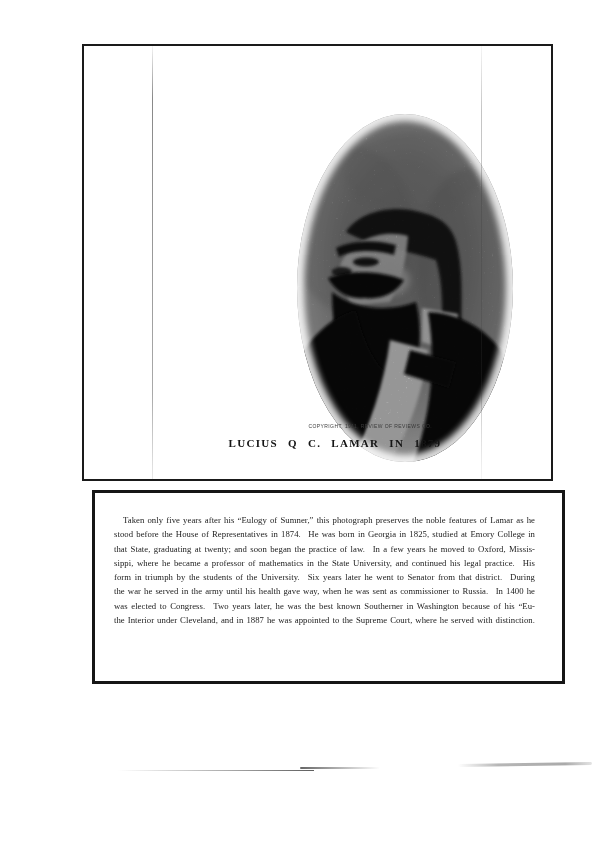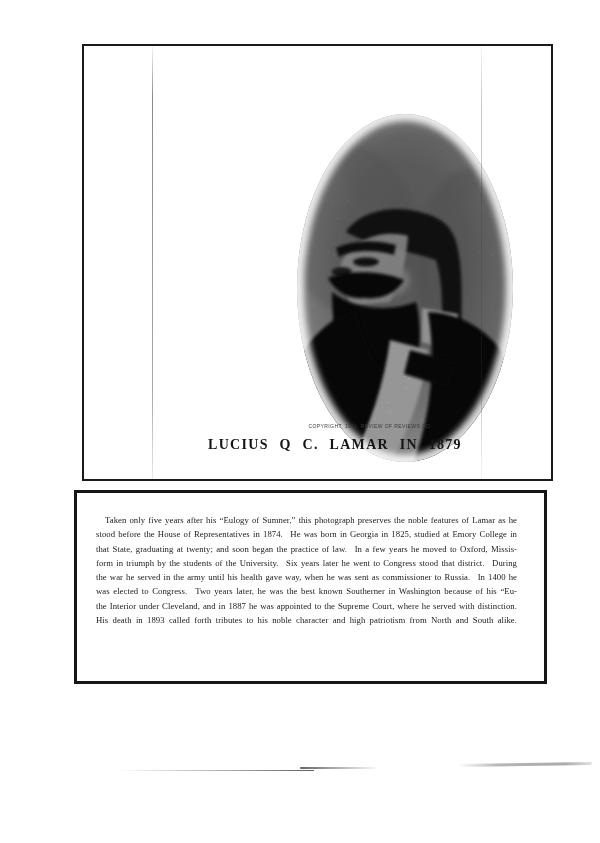--- a/index.html
+++ b/index.html
@@ -55,32 +55,32 @@
     color: #3a3a3a;
     white-space: nowrap;
   }
 
   .portrait-caption {
     position: absolute;
     left: 160px; top: 437px;
     width: 350px;
     text-align: center;
     font-family: "Liberation Serif", serif;
-    font-size: 14px;
+    font-size: 11px;
     font-weight: 700;
     letter-spacing: 1.3px;
     word-spacing: 6px;
     color: #151515;
     white-space: nowrap;
   }
 
   
   .description-box {
     position: absolute;
-    left: 74px; top: 490px;
+    left: 92px; top: 490px;
     width: 473px; height: 194px;
     border: 3px solid #161616;
     padding: 20px 27px 0 19px;
   }
   .tline {
     font-family: "Liberation Serif", serif;
     font-size: 8.7px;
     line-height: 14.3px;
     color: #1b1b1b;
     text-align: justify;
@@ -185,24 +185,24 @@
   <div class="fold-line right"></div>
 
   <div class="copyright-line">COPYRIGHT, 1911, REVIEW OF REVIEWS CO.</div>
 
   <div class="portrait-caption">LUCIUS Q  C. LAMAR IN 1879</div>
 
   <div class="description-box">
     <div class="tline indent">Taken only five years after his “Eulogy of Sumner,” this photograph preserves the noble features of Lamar as he</div>
     <div class="tline">stood before the House of Representatives in 1874.  He was born in Georgia in 1825, studied at Emory College in</div>
     <div class="tline">that State, graduating at twenty; and soon began the practice of law.  In a few years he moved to Oxford, Missis-</div>
-    <div class="tline">form in triumph by the students of the University.  Six years later he went to Congress stood that district.  During</div>
+    <div class="tline">sippi, where he became a professor of mathematics in the State University, and continued his legal practice.  His</div>
+    <div class="tline">form in triumph by the students of the University.  Six years later he went to Senator from that district.  During</div>
     <div class="tline">the war he served in the army until his health gave way, when he was sent as commissioner to Russia.  In 1400 he</div>
     <div class="tline">was elected to Congress.  Two years later, he was the best known Southerner in Washington because of his “Eu-</div>
     <div class="tline">the Interior under Cleveland, and in 1887 he was appointed to the Supreme Court, where he served with distinction.</div>
-    <div class="tline">His death in 1893 called forth tributes to his noble character and high patriotism from North and South alike.</div>
   </div>
 
   <div class="artifact a1"></div>
   <div class="artifact a2"></div>
   <div class="artifact a3"></div>
 
 </div>
 
 </body></html>

